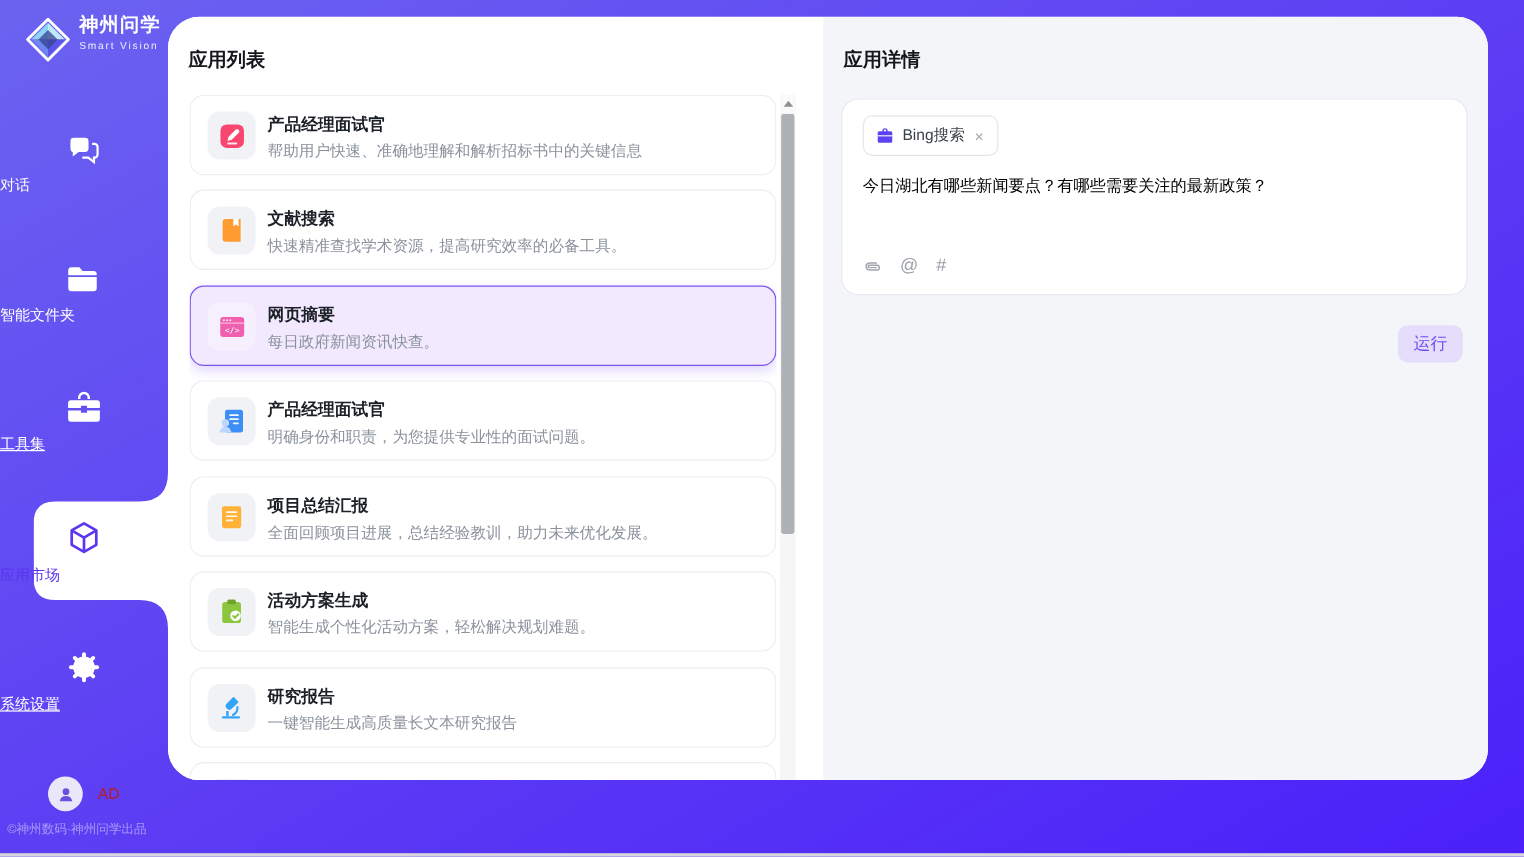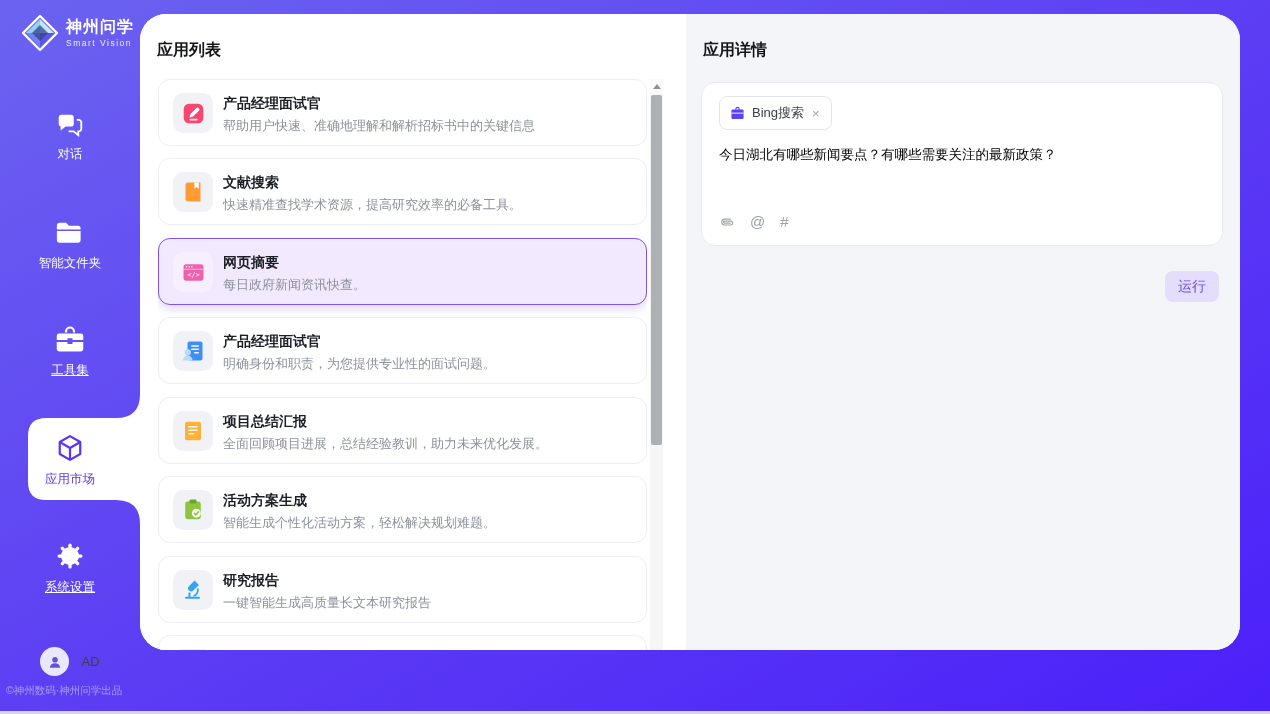--- a/index.html
+++ b/index.html
@@ -6,32 +6,32 @@
   html,body { width:1270px; height:714px; overflow:hidden; }
   body {
     position:relative;
     font-family:"Liberation Sans","DejaVu Sans",sans-serif;
     background:linear-gradient(150deg,#6b63f0 0%,#5b3bf4 55%,#4b20fa 100%);
   }
   .bottom-edge { position:absolute; left:0; right:0; bottom:0; height:3px; background:#d6d6dc; z-index:50; }
 
   
   .sidebar { position:absolute; left:0; top:0; width:140px; height:714px; z-index:2; }
-  .brand { position:absolute; left:20px; top:13px; display:flex; align-items:center; gap:6px; }
+  .brand { position:absolute; left:20px; top:13px; display:flex; gap:6px; }
   .brand-name { color:#fff; font-size:16px; font-weight:bold; letter-spacing:1px; line-height:18px; }
   .brand-tagline { color:rgba(255,255,255,.9); font-size:8.5px; letter-spacing:1.5px; margin-top:2px; }
-  .nav-item { position:absolute; left:0; width:140px; text-align:center; color:#fff; cursor:pointer; z-index:3; }
+  .nav-item { position:absolute; left:0; width:140px; text-align:left; color:#fff; cursor:pointer; z-index:3; }
   .nav-item svg { display:block; margin:0 auto; }
   .nav-label { font-size:12.5px; margin-top:8px; display:inline-block; }
   .nav-label.underlined { text-decoration:underline; }
   .nav-item.active { color:#5b35f0; }
   .bubble { position:absolute; left:28px; top:394px; z-index:2; }
   .user-badge { position:absolute; left:0; top:647px; width:140px; display:flex; align-items:center; justify-content:center; gap:12px; }
   .avatar { width:29px; height:29px; border-radius:50%; background:#eae7fb; display:flex; align-items:center; justify-content:center; }
-  .user-name { color:#404040; font-size:13px; }
+  .user-name { color:#b91c1c; font-size:13px; }
   .copyright { position:absolute; left:6px; top:684px; width:134px; color:rgba(255,255,255,.45); font-size:10.5px; white-space:nowrap; }
 
   
   .content { position:absolute; left:140px; top:14px; width:1100px; height:636px; background:#fff; border-radius:26px; overflow:hidden; display:flex; z-index:4; }
 
   
   .list-panel { width:546px; position:relative; background:#fff; flex:none; }
   .panel-title { position:absolute; left:17px; top:26px; font-size:16px; font-weight:bold; color:#15171c; }
   .viewport { position:absolute; left:18px; top:65px; width:489px; height:599px; overflow:hidden; }
   .card { position:absolute; left:0; width:489px; height:67px; background:#fff; border:1px solid #eceef2; border-radius:12px; cursor:pointer; }

